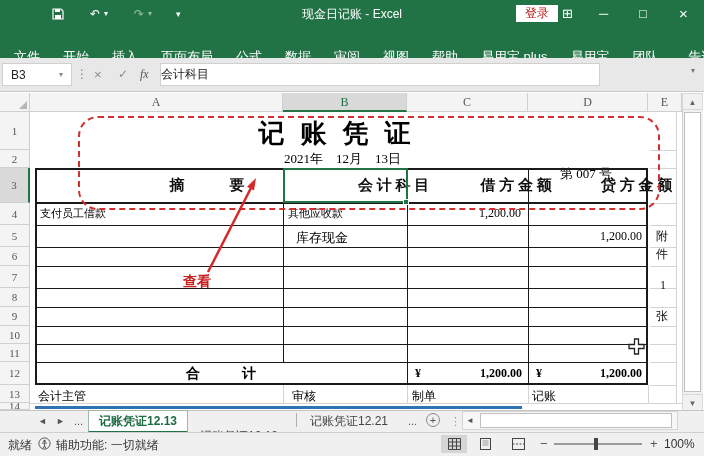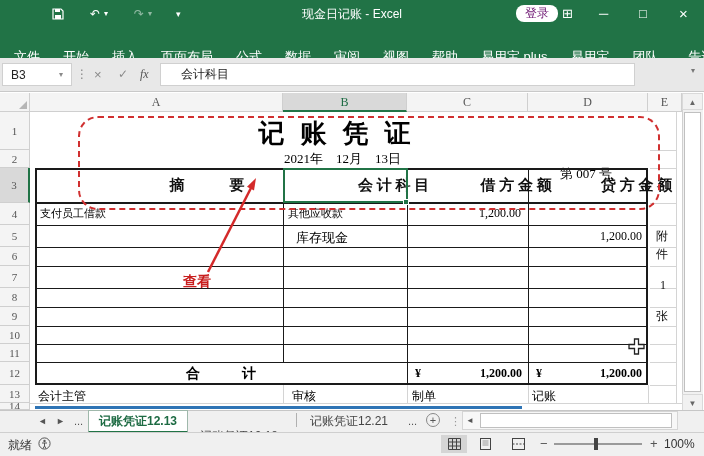--- a/index.html
+++ b/index.html
@@ -3,30 +3,30 @@
 <meta charset="utf-8">
 <style>
   html,body{margin:0;padding:0;background:#888;}
   #app{position:relative;width:704px;height:456px;overflow:hidden;background:#fff;
        font-family:"Liberation Sans","DejaVu Sans",sans-serif;-webkit-font-smoothing:antialiased;}
   .s{position:absolute;}
   .ser{font-family:"Liberation Serif","DejaVu Serif",serif;}
   
   .titlebar{left:0;top:0;width:704px;height:28px;background:#217346;color:#fff;}
   .qat-ic{color:#fff;font-size:12px;line-height:28px;}
-  .signin{background:#fff;color:#701a75;font-size:12px;line-height:17px;padding:0 9px;border-radius:8px;}
+  .signin{background:#fff;color:#b91c1c;font-size:12px;line-height:17px;padding:0 9px;border-radius:0;}
   .winic{color:#fff;font-size:13px;line-height:28px;}
   
   .ribbon{left:0;top:28px;width:704px;height:30px;background:#217346;color:#fff;display:flex;align-items:center;gap:23px;padding-left:14px;box-sizing:border-box;font-size:13px;}
   .rtab{white-space:nowrap;cursor:default;margin-top:28px;}
   
   .fbar{left:0;top:58px;width:704px;height:33px;background:#e8e8e8;border-bottom:1px solid #c9c9c9;}
   .namebox{left:2px;top:63px;width:70px;height:23px;background:#fff;border:1px solid #d0d0d0;font-size:12px;line-height:23px;padding-left:8px;box-sizing:border-box;color:#222;}
   .fbtn{font-size:12px;color:#8a8a8a;top:63px;line-height:23px;}
-  .ffield{left:160px;top:63px;width:475px;height:23px;background:#fff;border:1px solid #d0d0d0;box-sizing:border-box;font-size:12px;line-height:21px;padding-left:20px;color:#222;}
+  .ffield{left:160px;top:63px;width:440px;height:23px;background:#fff;border:1px solid #d0d0d0;box-sizing:border-box;font-size:12px;line-height:21px;padding-left:0;color:#222;}
   
   .colh{top:93px;height:19px;background:#f4f4f4;border-right:1px solid #cfcfcf;border-bottom:1px solid #cfcfcf;box-sizing:border-box;text-align:center;font-size:12px;line-height:18px;color:#555;font-family:"Liberation Serif","DejaVu Serif",serif;}
   .rowh{left:0;width:30px;background:#f4f4f4;border-right:1px solid #cfcfcf;border-bottom:1px solid #cfcfcf;box-sizing:border-box;text-align:center;font-size:11px;color:#555;font-family:"Liberation Serif","DejaVu Serif",serif;display:flex;align-items:center;justify-content:center;}
   .gridv{background:#d4d4d4;width:1px;}
   .gridh{background:#d4d4d4;height:1px;}
   .blk{background:#1a1a1a;}
   .hcell{top:168px;height:35px;display:flex;align-items:center;justify-content:center;font-weight:bold;font-size:15px;color:#111;white-space:pre;padding-left:48px;}
   .vtxt{font-size:12px;color:#111;}
   .red{color:#c81e1e;}
   
@@ -228,20 +228,21 @@
   <div class="s" style="left:480px;top:413px;width:192px;height:15px;background:#fff;border:1px solid #c0c0c0;box-sizing:border-box"></div>
 
 
   <div class="s statusbar"></div>
   <span class="s" style="left:8px;top:437px;font-size:12px;color:#333">就绪</span>
   <svg class="s" style="left:38px;top:437px" width="13" height="13" viewBox="0 0 13 13">
     <circle cx="6.5" cy="6.5" r="5.6" fill="none" stroke="#555" stroke-width="1"></circle>
     <circle cx="6.5" cy="4" r="1.2" fill="#555"></circle>
       <path d="M4 6h5M6.5 6v3l-1.5 2.5M6.5 9l1.5 2.5" stroke="#555" stroke-width="1" fill="none"></path>
   </svg>
+  <span class="s" style="left:56px;top:437px;font-size:12px;color:#333">辅助功能: 一切就绪</span>
   <div class="s viewbtn" style="left:441px;background:#d5d5d5">
     <svg width="13" height="12" viewBox="0 0 13 12">
         <path d="M.5.5h12v11H.5z M.5 4h12 M.5 8h12 M4.5.5v11 M8.5.5v11" fill="none" stroke="#444" stroke-width="1"></path>
       </svg>
   </div>
   <div class="s viewbtn" style="left:472px">
     <svg width="13" height="12" viewBox="0 0 13 12">
         <rect x="1.5" y=".5" width="10" height="11" fill="none" stroke="#444" stroke-width="1"></rect>
         <path d="M3.5 3h6M3.5 5h6M3.5 7h6" stroke="#9a9a9a" stroke-width="1"></path>
       </svg>

